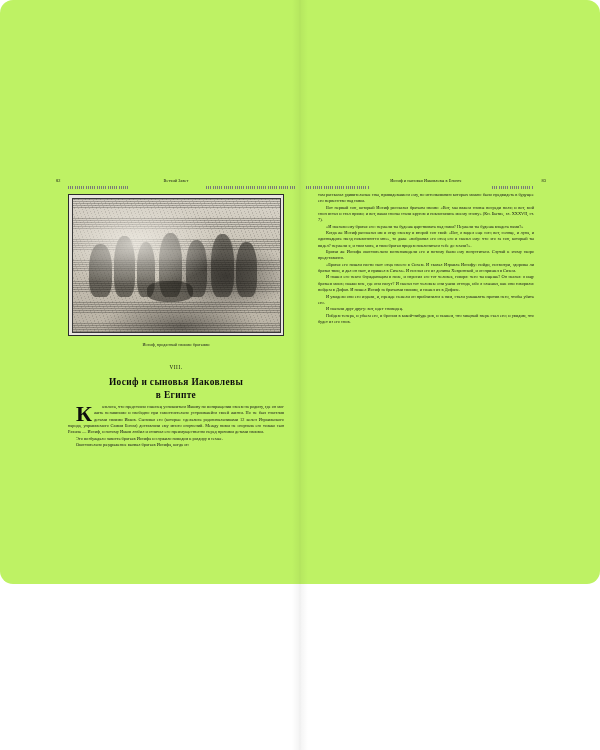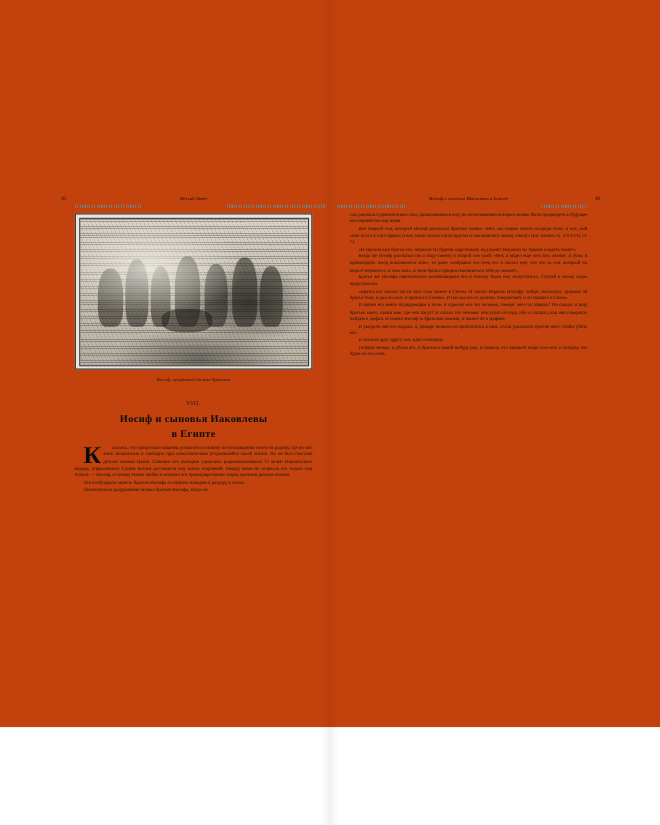--- a/index.html
+++ b/index.html
@@ -12,22 +12,23 @@
   }
   body {
     font-family: "Liberation Serif", serif;
   }
 
   .page-spread {
     position: absolute;
     left: 0;
     top: 0;
     width: 600px;
-    height: 661px;
-    background: #c2410c;
+    height: 584px;
+    background: #bef264;
+    border-radius: 13px;
   }
 
   .page {
     position: absolute;
     top: 178px;
     width: 240px;
     height: 400px;
   }
   .page-left  { left: 56px; }
   .page-right { left: 306px; }

